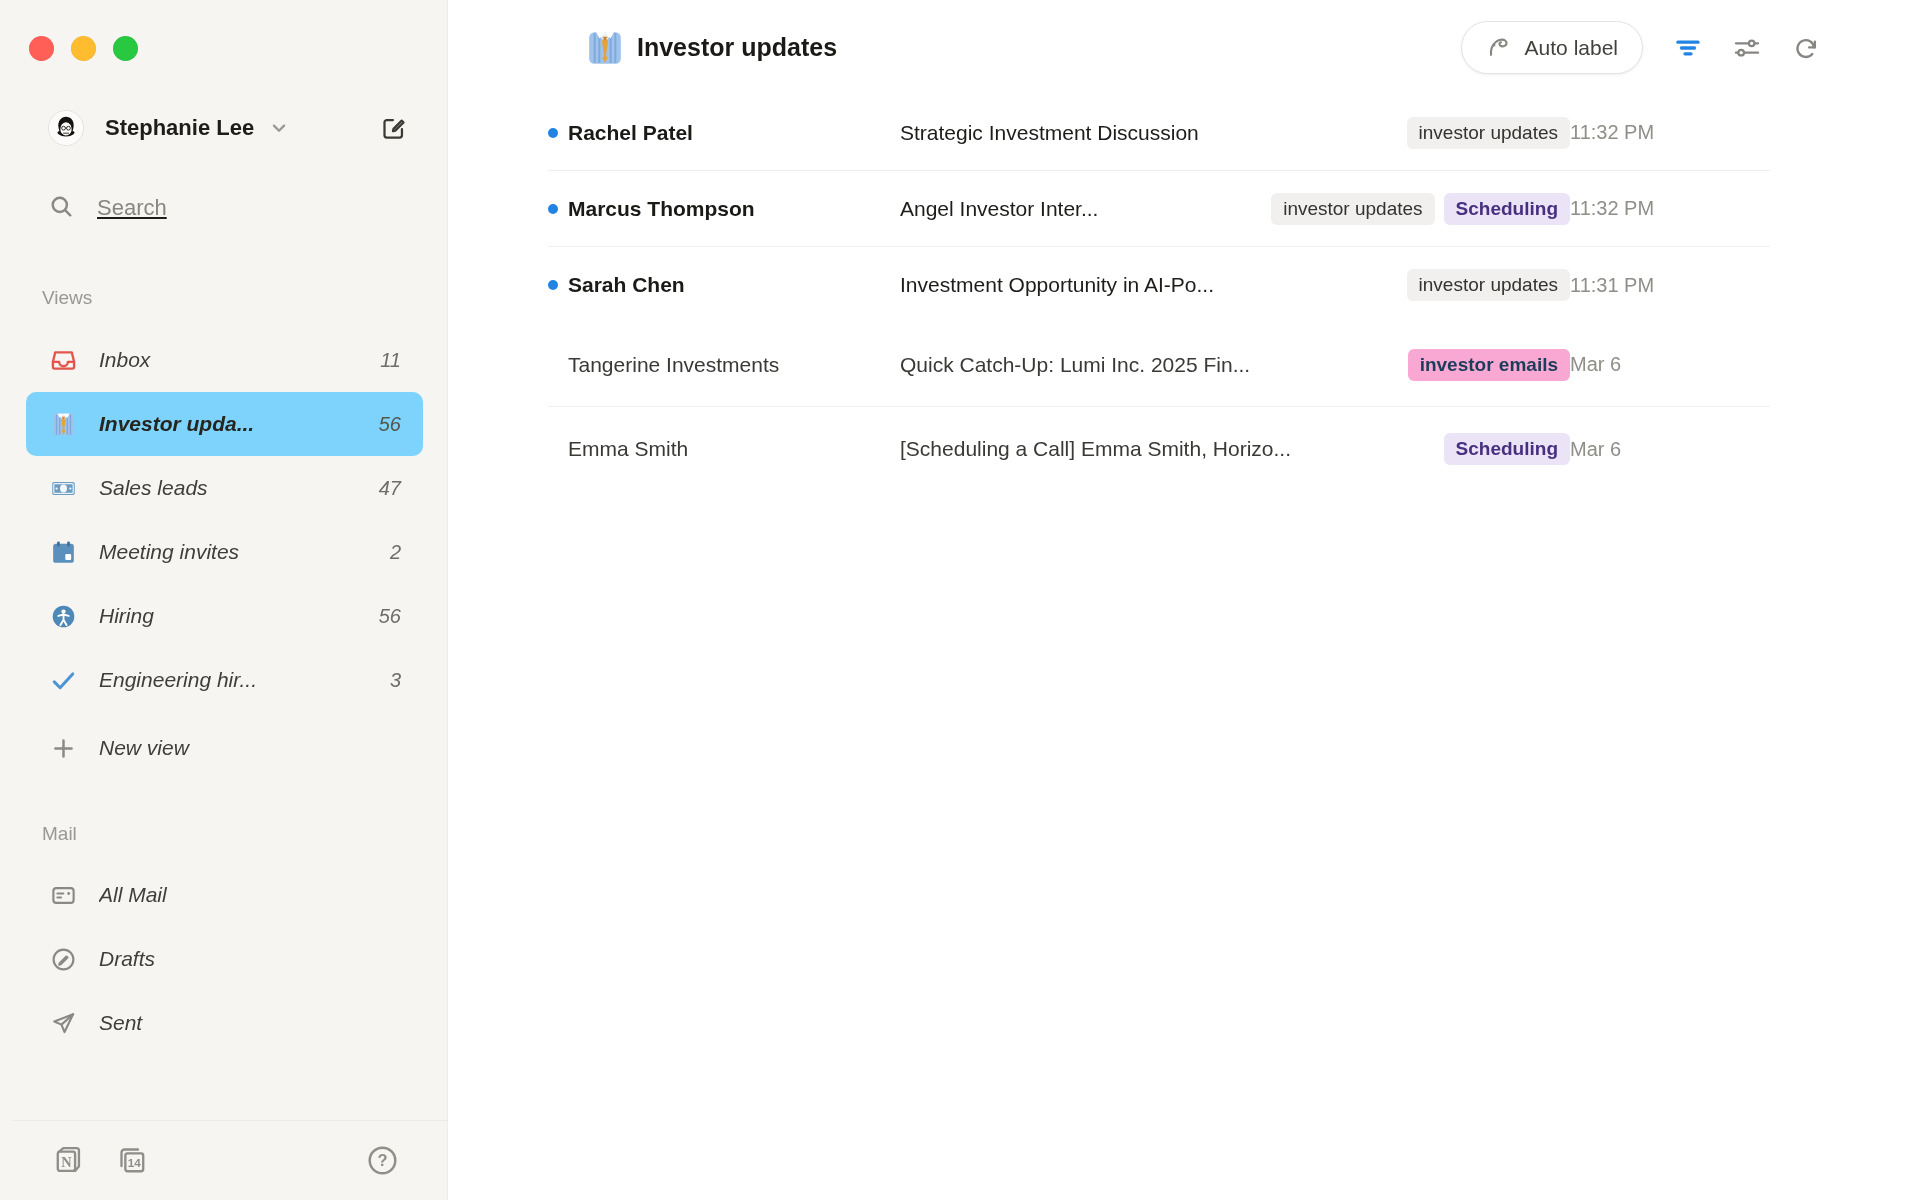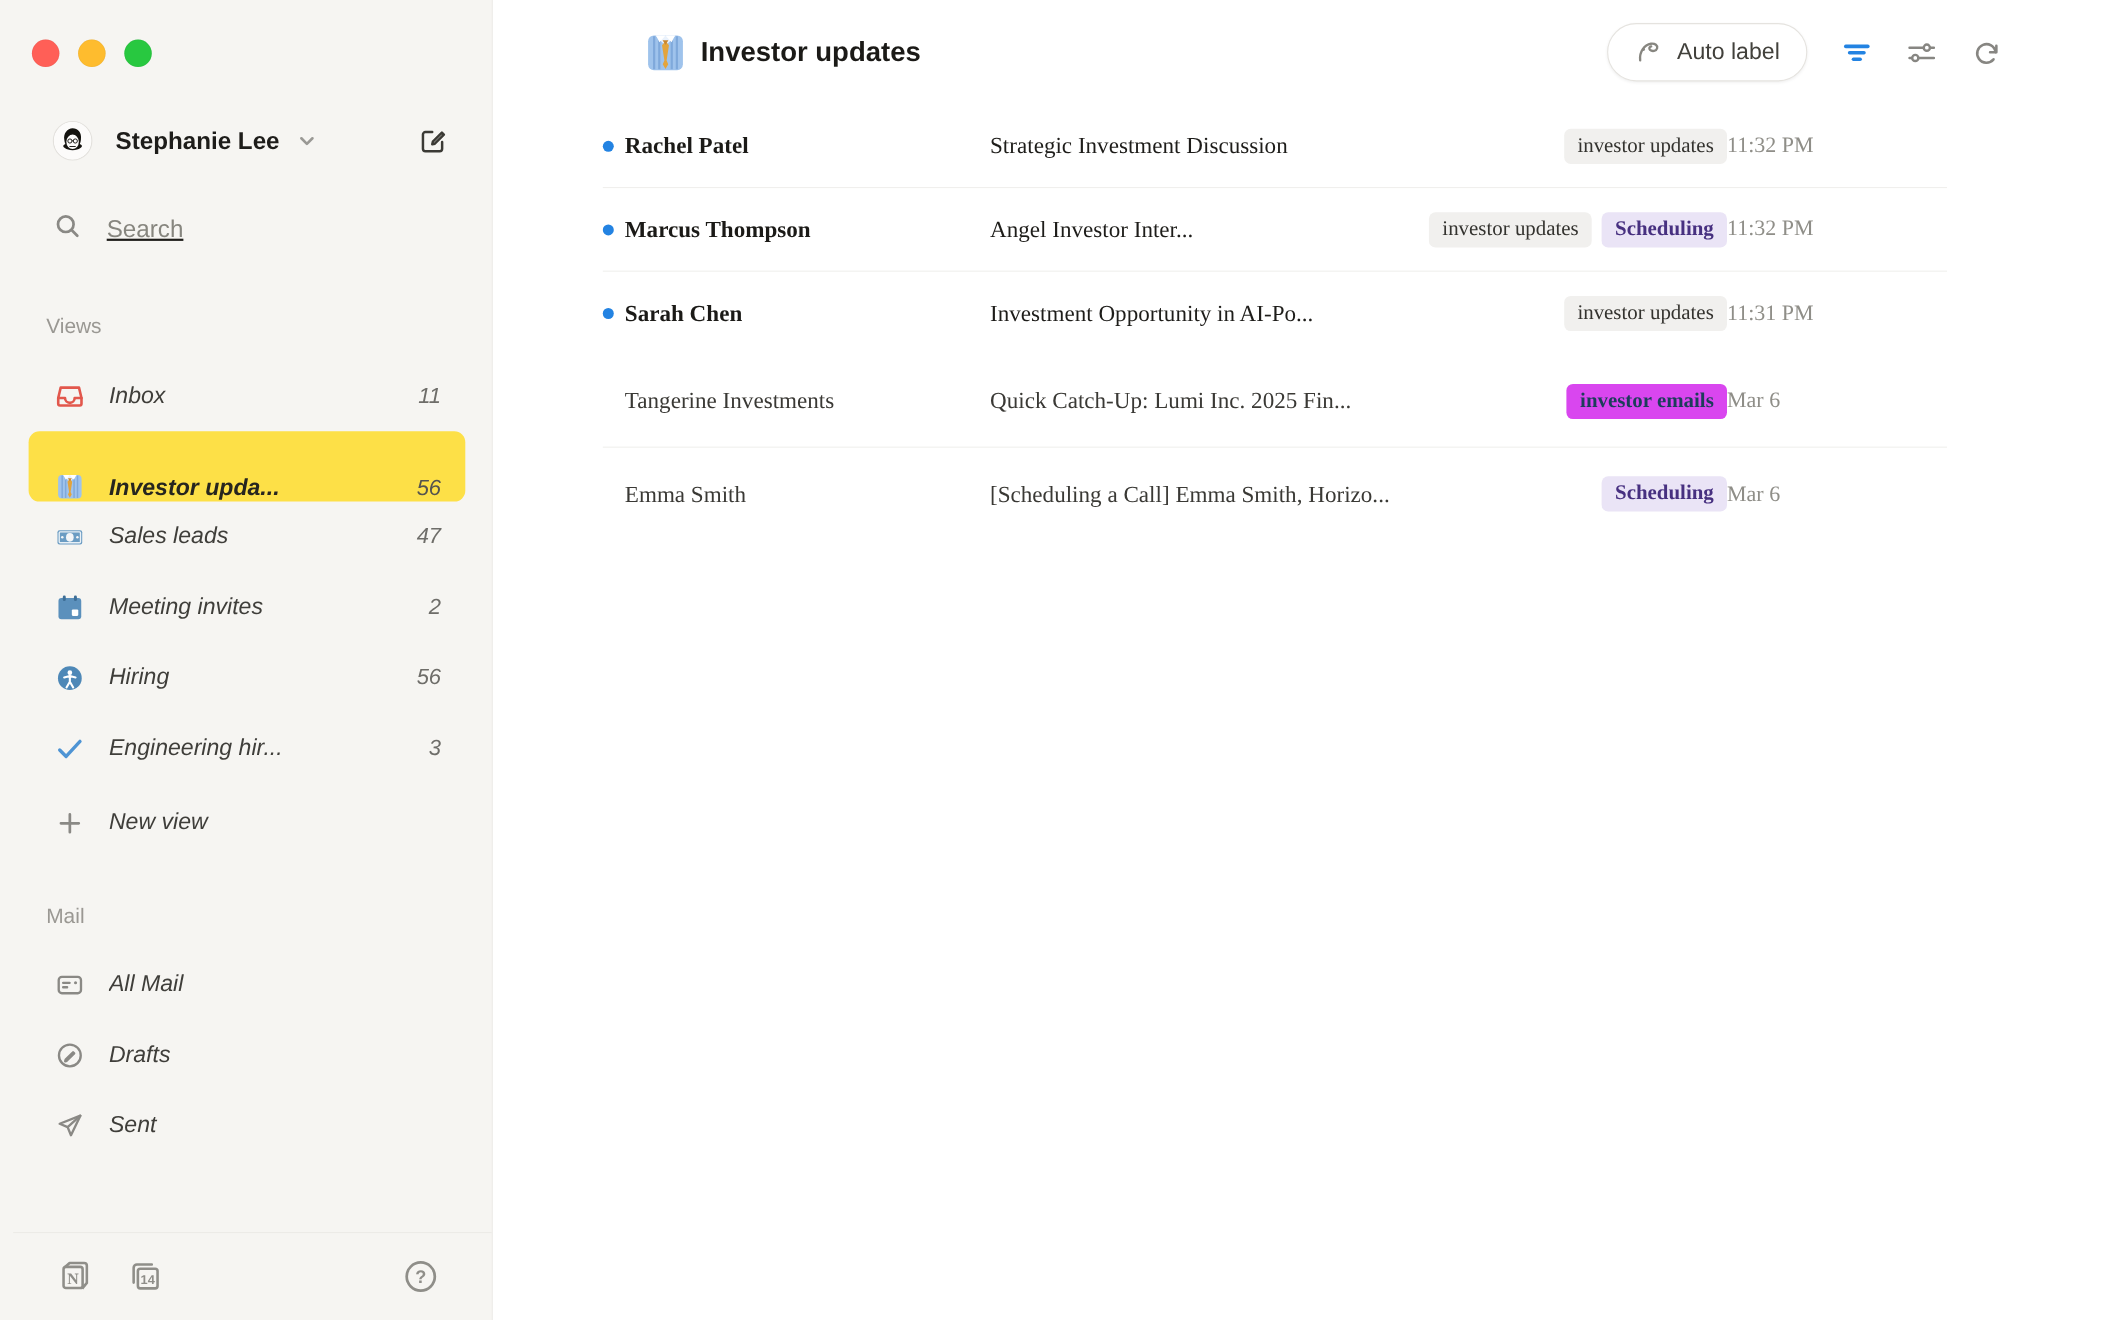--- a/index.html
+++ b/index.html
@@ -36,21 +36,21 @@
   .section-label { margin:56px 0 0 30px; font-size:19px; color:#9A9893; height:24px; line-height:24px; }
   .section-label.mail-label { margin-top:42px; }
 
   .side-list { margin-top:18px; display:flex; flex-direction:column; }
   .side-list.actions { margin-top:4px; }
   .side-list.mail { margin-top:17px; }
   .side-item {
     height:64px; margin:0 24px 0 14px; border-radius:10px;
     display:flex; align-items:center; padding:0 22px 0 24px; cursor:pointer;font-style:italic;
   }
-  .side-item.selected { background:#fde047;align-items:flex-end; }
+  .side-item.selected { background:#7dd3fc; }
   .side-icon { width:27px; height:27px; display:flex; align-items:center; justify-content:center; flex:0 0 27px; }
   .side-icon svg { width:27px; height:27px; }
   .side-label {
     margin-left:22px; font-size:21px; color:#3F3E3A;
     white-space:nowrap; overflow:hidden; flex:1;
   }
   .side-item.selected .side-label { font-weight:600; color:#26251F; }
   .side-count { margin-left:12px; font-size:20px; color:#6E6D69; }
   .side-item.selected .side-count { color:#55544F; }
 
@@ -77,21 +77,21 @@
   .auto-label-btn {
     display:flex; align-items:center; gap:12px; height:53px; padding:0 24px;
     background:#fff; border:1px solid #E5E3DF; border-radius:27px;
     box-shadow:0 1px 3px rgba(0,0,0,.07); cursor:pointer;
   }
   .auto-label-btn svg { width:27px; height:27px; }
   .auto-label-text { font-size:21px; color:#42413C; font-weight:500; }
   .tool-icon { margin-left:31px; display:flex; cursor:pointer; }
   .tool-icon svg { width:28px; height:28px; }
 
-  .email-list { margin:0 150px 0 100px;font-family:Liberation Serif, serif; }
+  .email-list { margin:0 150px 0 100px; }
   .row { display:flex; align-items:center; height:76px; border-bottom:1px solid #F0EFED; cursor:pointer; }
   .group:last-child .row { height:84px; }
   .group .row:last-child { border-bottom:none; }
   .dot-col { width:20px; flex:0 0 20px; display:flex; align-items:center; }
   .unread-dot { width:10px; height:10px; border-radius:50%; background:#2383E2; }
   .sender {
     width:332px; flex:0 0 332px; padding-right:20px;
     font-size:21px; color:#3A3935; white-space:nowrap; overflow:hidden;
   }
   .row.unread .sender { font-weight:700; color:#1B1A17; }
@@ -100,21 +100,21 @@
     white-space:nowrap; overflow:hidden; margin-right:14px;
   }
   .row.unread .subject { font-weight:500; color:#1E1D1A; }
   .labels { display:flex; align-items:center; gap:9px; flex:0 0 auto; }
   .pill {
     font-size:19px; padding:5px 12px; border-radius:6px; white-space:nowrap;
     font-weight:500; cursor:pointer;
   }
   .pill-gray   { background:#F1F0EE; color:#34332F; }
   .pill-purple { background:#EAE4F6; color:#473080; font-weight:600; }
-  .pill-blue   { background:#d946ef; color:#1C3D5A; font-weight:600; }
+  .pill-blue   { background:#f9a8d4; color:#1C3D5A; font-weight:600; }
   .time { width:200px; flex:0 0 200px; font-size:20px; color:#8F8E88; }
 
   .group-header {
     height:95px; display:flex; align-items:flex-end; padding:0 0 16px 24px;
     border-bottom:1px solid #ECEBE8;
   }
   .group-header span { font-size:22px; font-weight:500; color:#2A2925; }
 </style>
 </head>
 <body>

